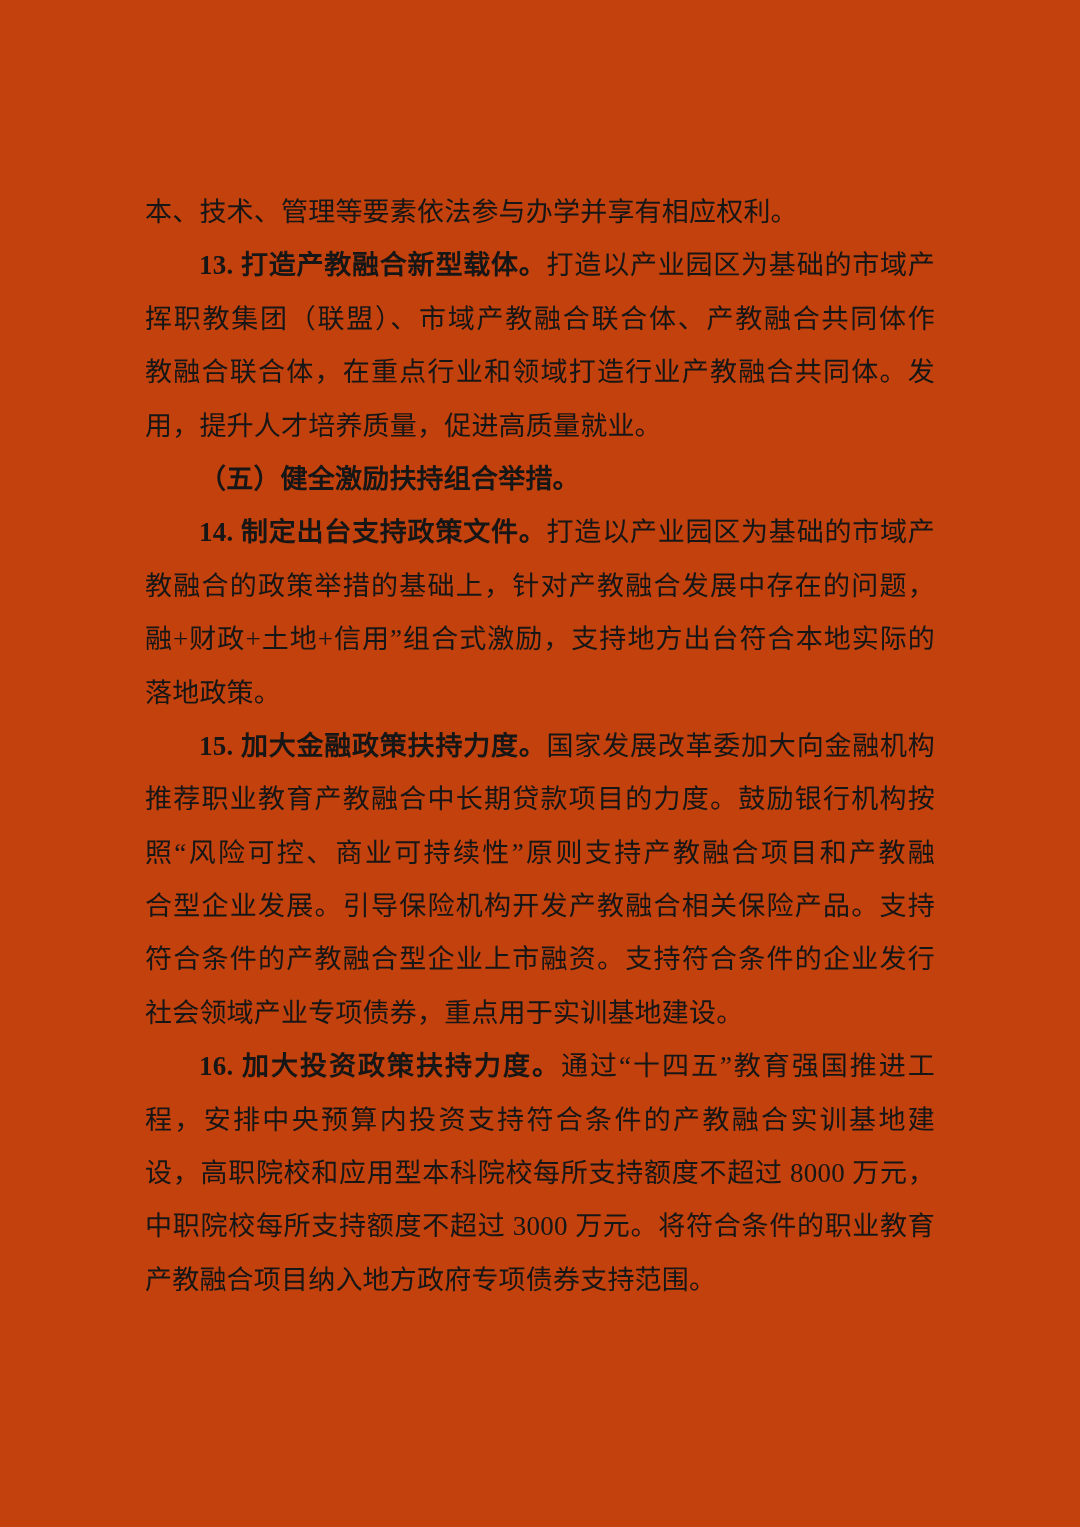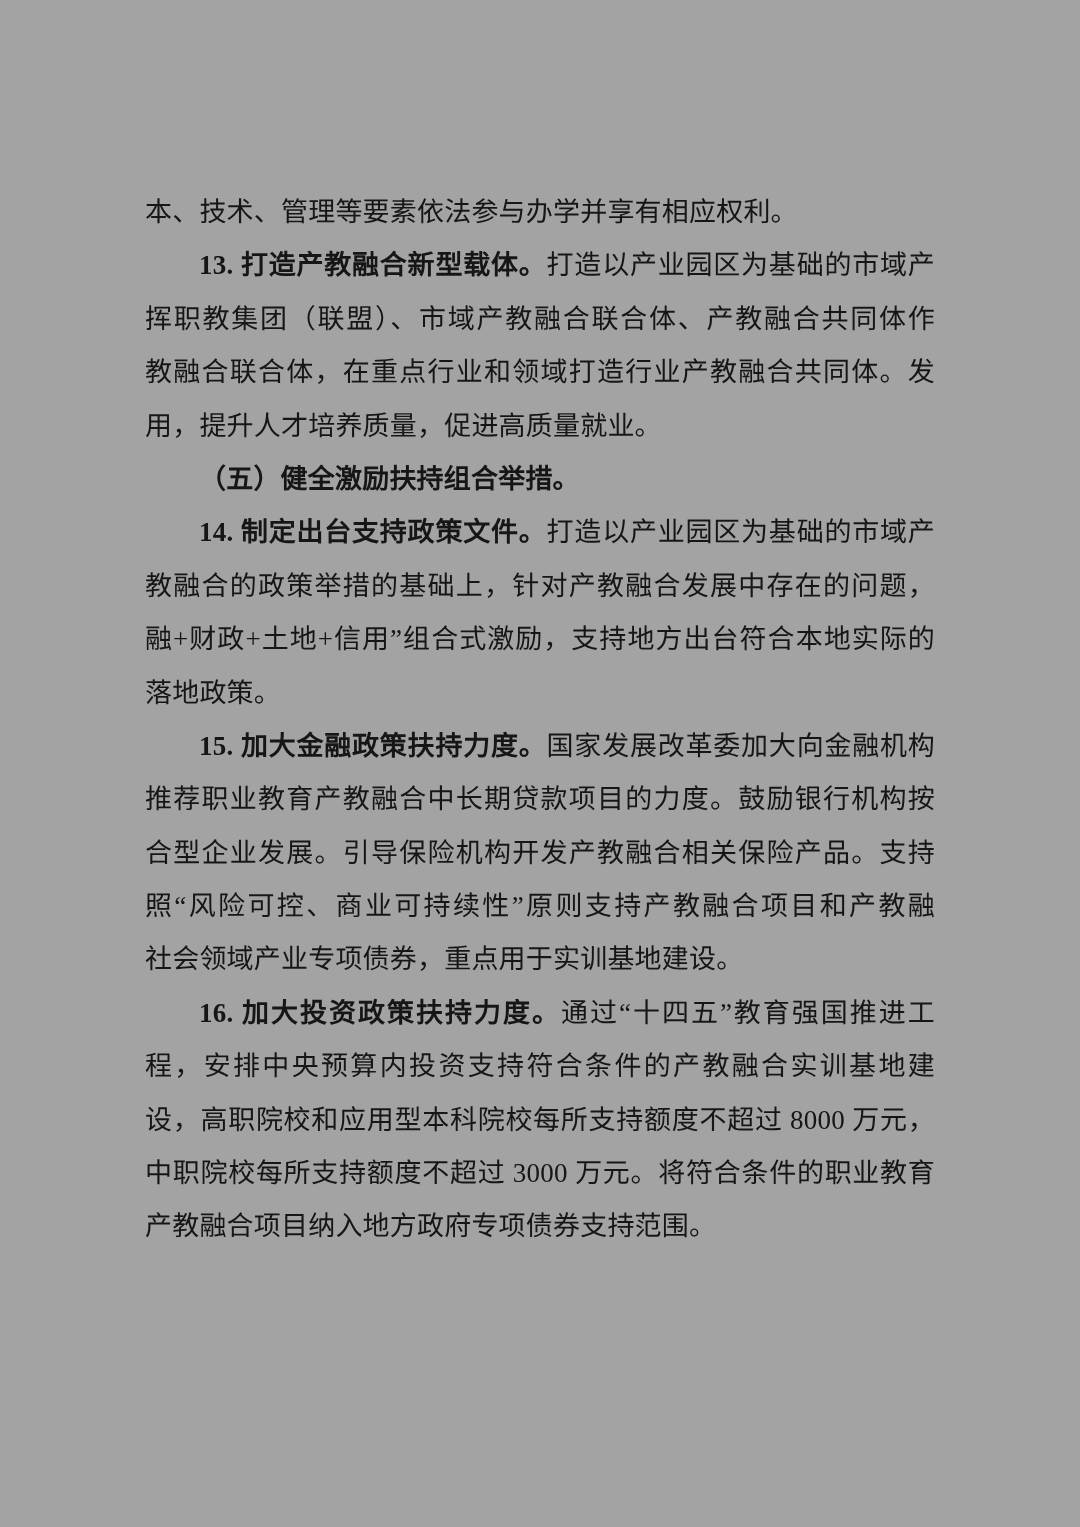--- a/index.html
+++ b/index.html
@@ -49,36 +49,37 @@
     font-weight: bold;
     margin-top: 25px;
   }
   .run-body {
     font-weight: normal;
   }
 </style>
 </head>
 <body>
 
-<div class="page" style="background: #a3a3a3; color: rgb(22, 22, 22);">
+<div class="page" style="background: #c2410c; color: rgb(22, 22, 22);">
   <div class="doc-body">
       <div class="line"><span class="run-body">本、技术、管理等要素依法参与办学并享有相应权利。</span></div>
       <div class="line fill indent"><span class="run-heading">13. 打造产教融合新型载体。</span><span class="run-body">打造以产业园区为基础的市域产</span></div>
       <div class="line fill"><span class="run-body">挥职教集团（联盟）、市域产教融合联合体、产教融合共同体作</span></div>
       <div class="line fill"><span class="run-body">教融合联合体，在重点行业和领域打造行业产教融合共同体。发</span></div>
       <div class="line"><span class="run-body">用，提升人才培养质量，促进高质量就业。</span></div>
       <div class="line indent"><span class="run-heading">（五）健全激励扶持组合举措。</span></div>
       <div class="line fill indent"><span class="run-heading">14. 制定出台支持政策文件。</span><span class="run-body">打造以产业园区为基础的市域产</span></div>
       <div class="line fill"><span class="run-body">教融合的政策举措的基础上，针对产教融合发展中存在的问题，</span></div>
       <div class="line fill"><span class="run-body">融+财政+土地+信用”组合式激励，支持地方出台符合本地实际的</span></div>
       <div class="line"><span class="run-body">落地政策。</span></div>
       <div class="line fill indent"><span class="run-heading">15. 加大金融政策扶持力度。</span><span class="run-body">国家发展改革委加大向金融机构</span></div>
       <div class="line fill"><span class="run-body">推荐职业教育产教融合中长期贷款项目的力度。鼓励银行机构按</span></div>
+      <div class="line fill"><span class="run-body">照“风险可控、商业可持续性”原则支持产教融合项目和产教融</span></div>
       <div class="line fill"><span class="run-body">合型企业发展。引导保险机构开发产教融合相关保险产品。支持</span></div>
-      <div class="line fill"><span class="run-body">照“风险可控、商业可持续性”原则支持产教融合项目和产教融</span></div>
+      <div class="line fill"><span class="run-body">符合条件的产教融合型企业上市融资。支持符合条件的企业发行</span></div>
       <div class="line"><span class="run-body">社会领域产业专项债券，重点用于实训基地建设。</span></div>
       <div class="line fill indent"><span class="run-heading">16. 加大投资政策扶持力度。</span><span class="run-body">通过“十四五”教育强国推进工</span></div>
       <div class="line fill"><span class="run-body">程，安排中央预算内投资支持符合条件的产教融合实训基地建</span></div>
       <div class="line fill"><span class="run-body">设，高职院校和应用型本科院校每所支持额度不超过 8000 万元，</span></div>
       <div class="line fill"><span class="run-body">中职院校每所支持额度不超过 3000 万元。将符合条件的职业教育</span></div>
       <div class="line"><span class="run-body">产教融合项目纳入地方政府专项债券支持范围。</span></div>
     </div>
 </div>
 
 </body></html>

